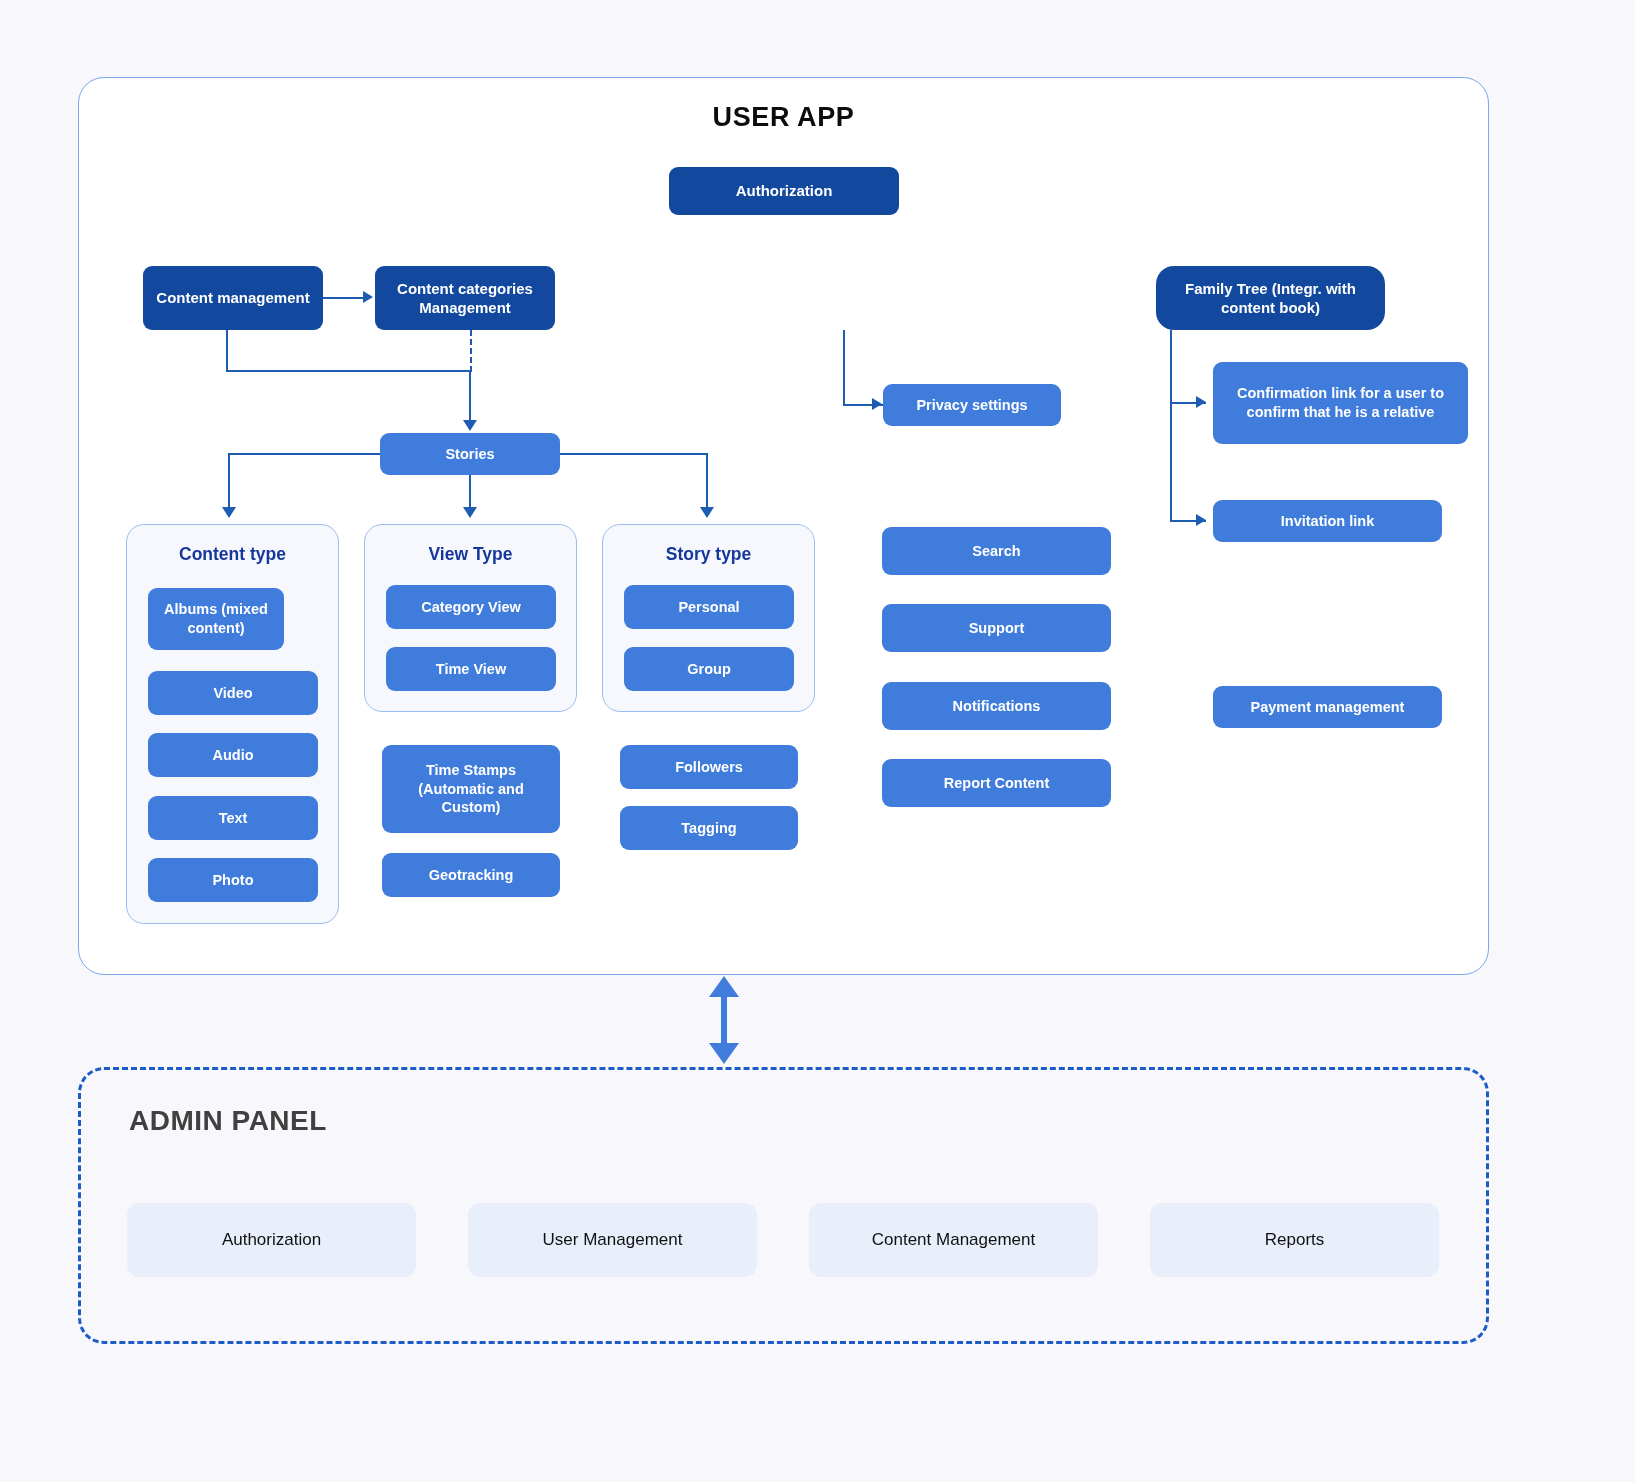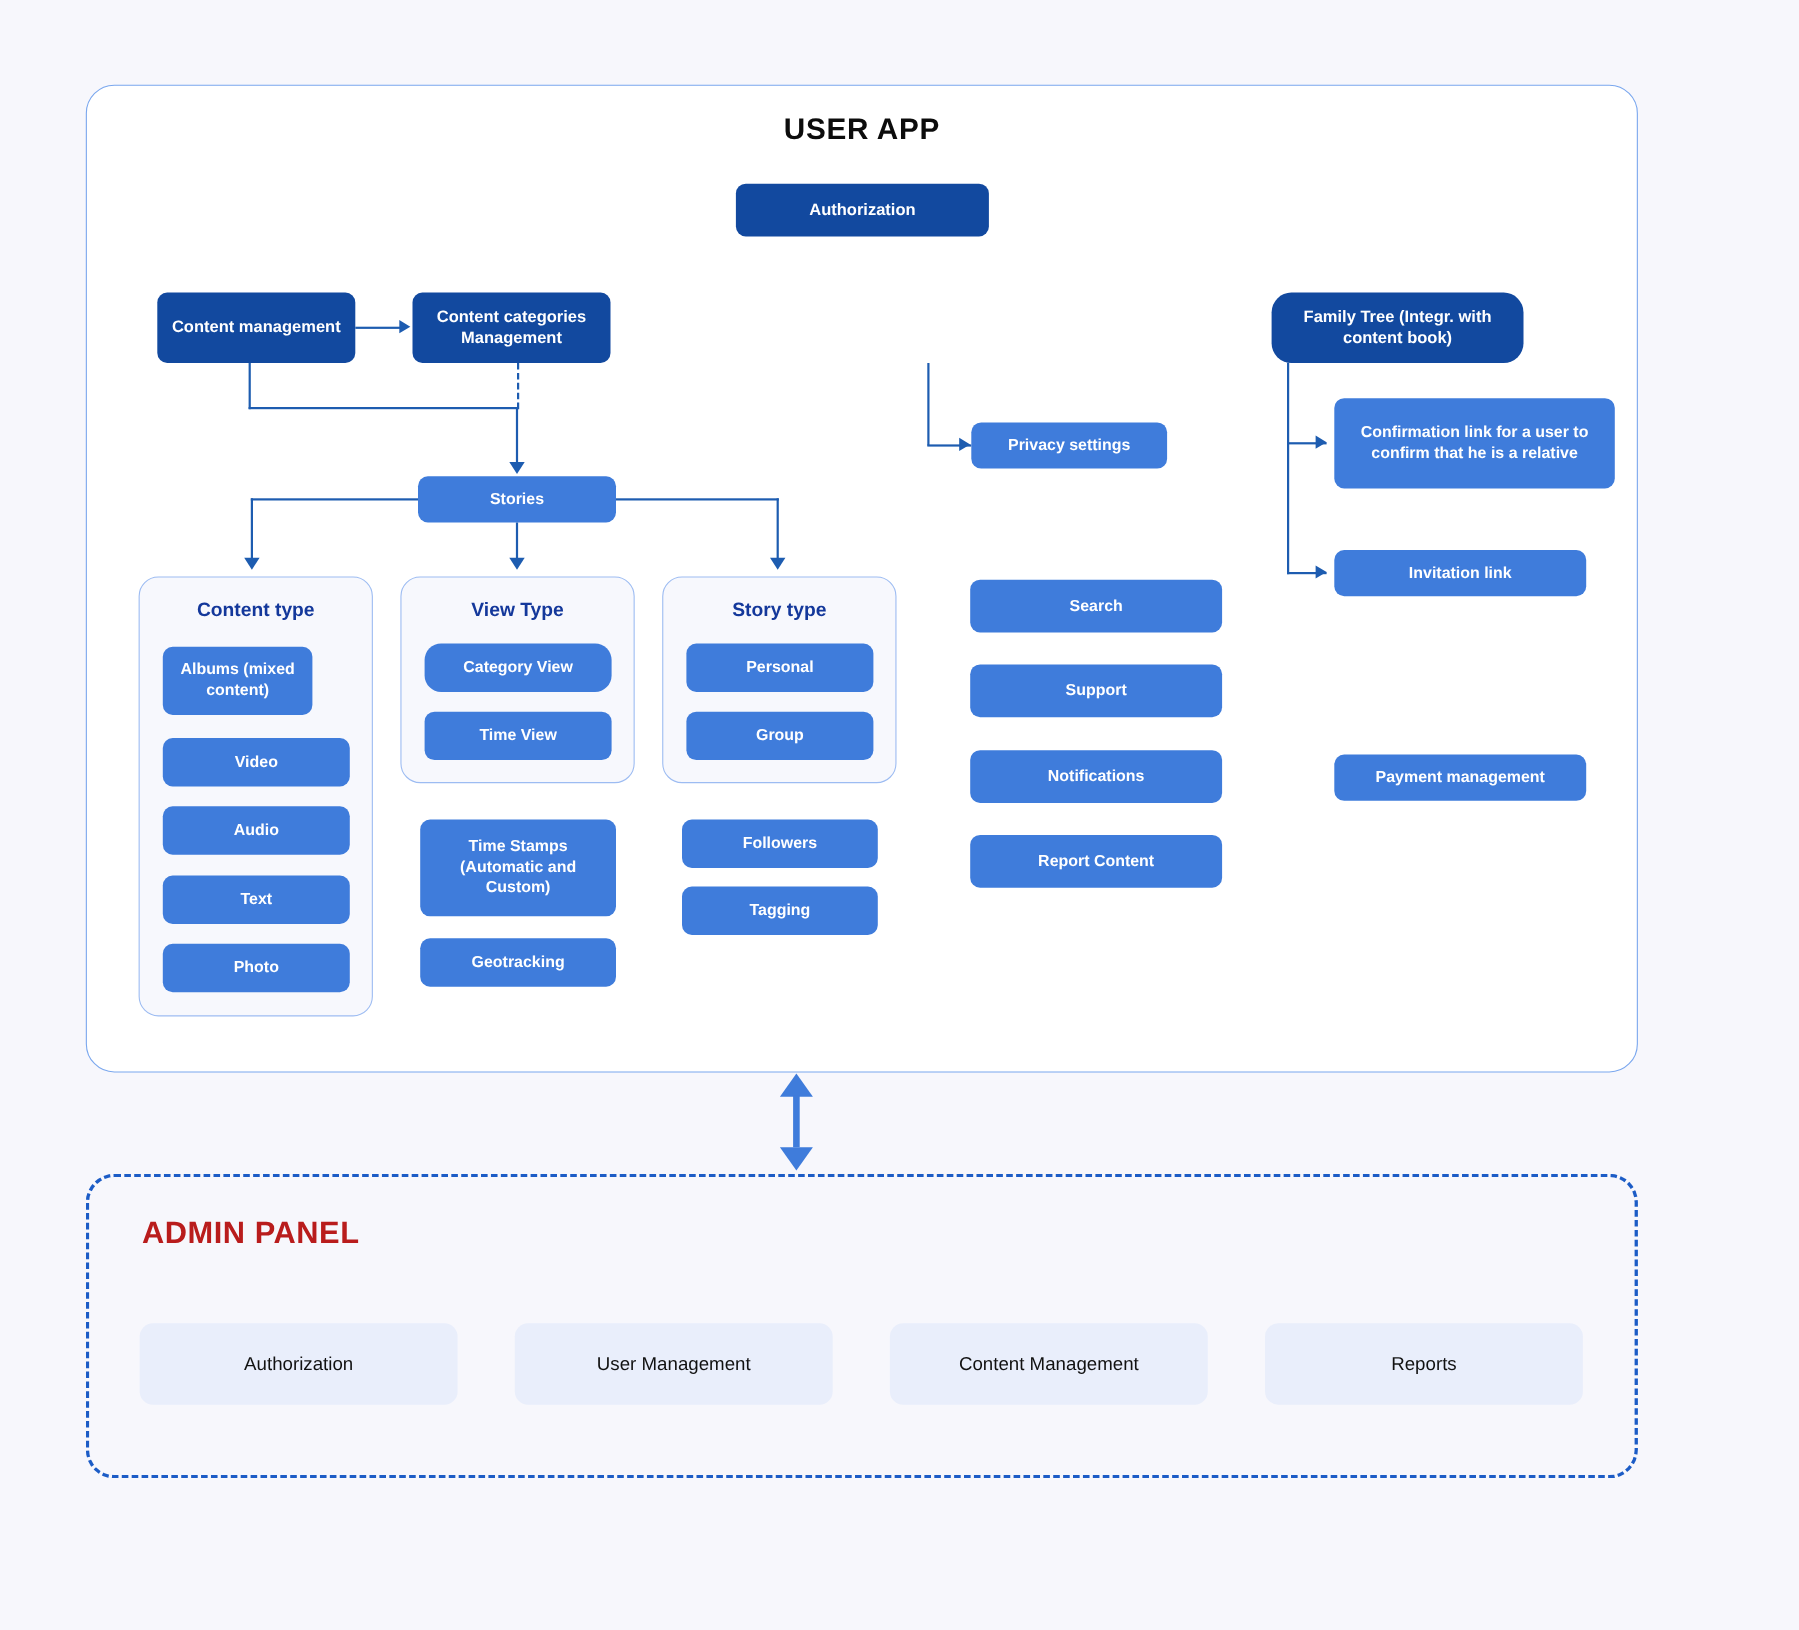--- a/index.html
+++ b/index.html
@@ -125,21 +125,21 @@
     border-radius: 26px;
     background: transparent;
   }
   .admin-title {
     position: absolute;
     left: 48px;
     top: 35px;
     font-size: 28px;
     font-weight: bold;
     letter-spacing: 0.5px;
-    color: #b91c1c;
+    color: #404040;
   }
   .admin-btn {
     position: absolute;
     display: flex;
     align-items: center;
     justify-content: center;
     background: #e9eefb;
     border-radius: 12px;
     color: #111111;
     font-size: 17px;
@@ -191,21 +191,21 @@
   </div>
   <div class="node mid sm" style="left:148px; top:588px; width:136px; height:62px;">Albums (mixed content)</div>
   <div class="node mid sm" style="left:148px; top:671px; width:170px; height:44px;">Video</div>
   <div class="node mid sm" style="left:148px; top:733px; width:170px; height:44px;">Audio</div>
   <div class="node mid sm" style="left:148px; top:796px; width:170px; height:44px;">Text</div>
   <div class="node mid sm" style="left:148px; top:858px; width:170px; height:44px;">Photo</div>
 
   <div class="group" style="left:364px; top:524px; width:213px; height:188px;">
     <div class="group-title">View Type</div>
   </div>
-  <div class="node mid sm" style="left:386px; top:585px; width:170px; height:44px;border-radius:15px;">Category View</div>
+  <div class="node mid sm" style="left:386px; top:585px; width:170px; height:44px;">Category View</div>
   <div class="node mid sm" style="left:386px; top:647px; width:170px; height:44px;">Time View</div>
 
   <div class="node mid sm" style="left:382px; top:745px; width:178px; height:88px;">Time Stamps (Automatic and Custom)</div>
   <div class="node mid sm" style="left:382px; top:853px; width:178px; height:44px;">Geotracking</div>
 
   <div class="group" style="left:602px; top:524px; width:213px; height:188px;">
     <div class="group-title">Story type</div>
   </div>
   <div class="node mid sm" style="left:624px; top:585px; width:170px; height:44px;">Personal</div>
   <div class="node mid sm" style="left:624px; top:647px; width:170px; height:44px;">Group</div>

